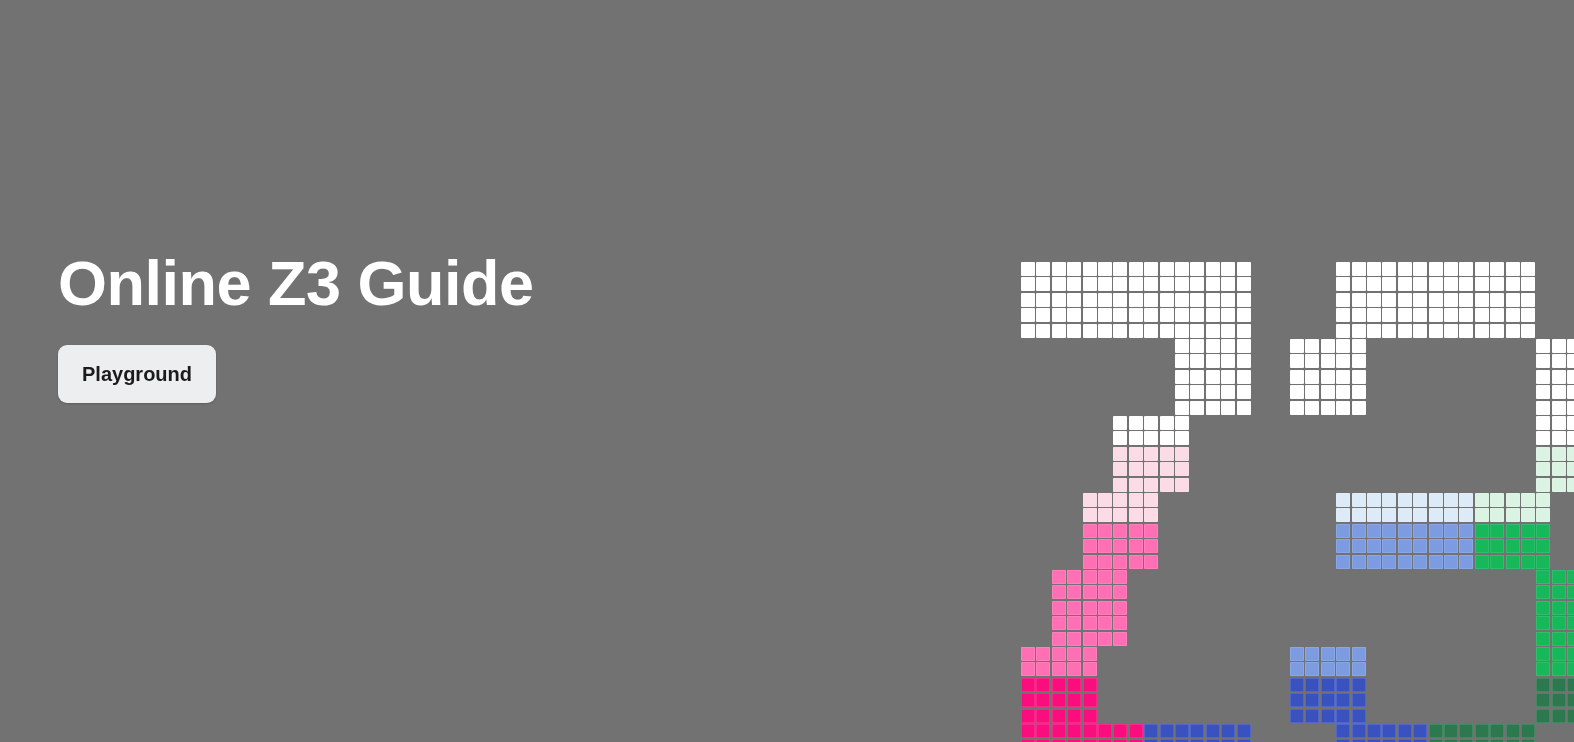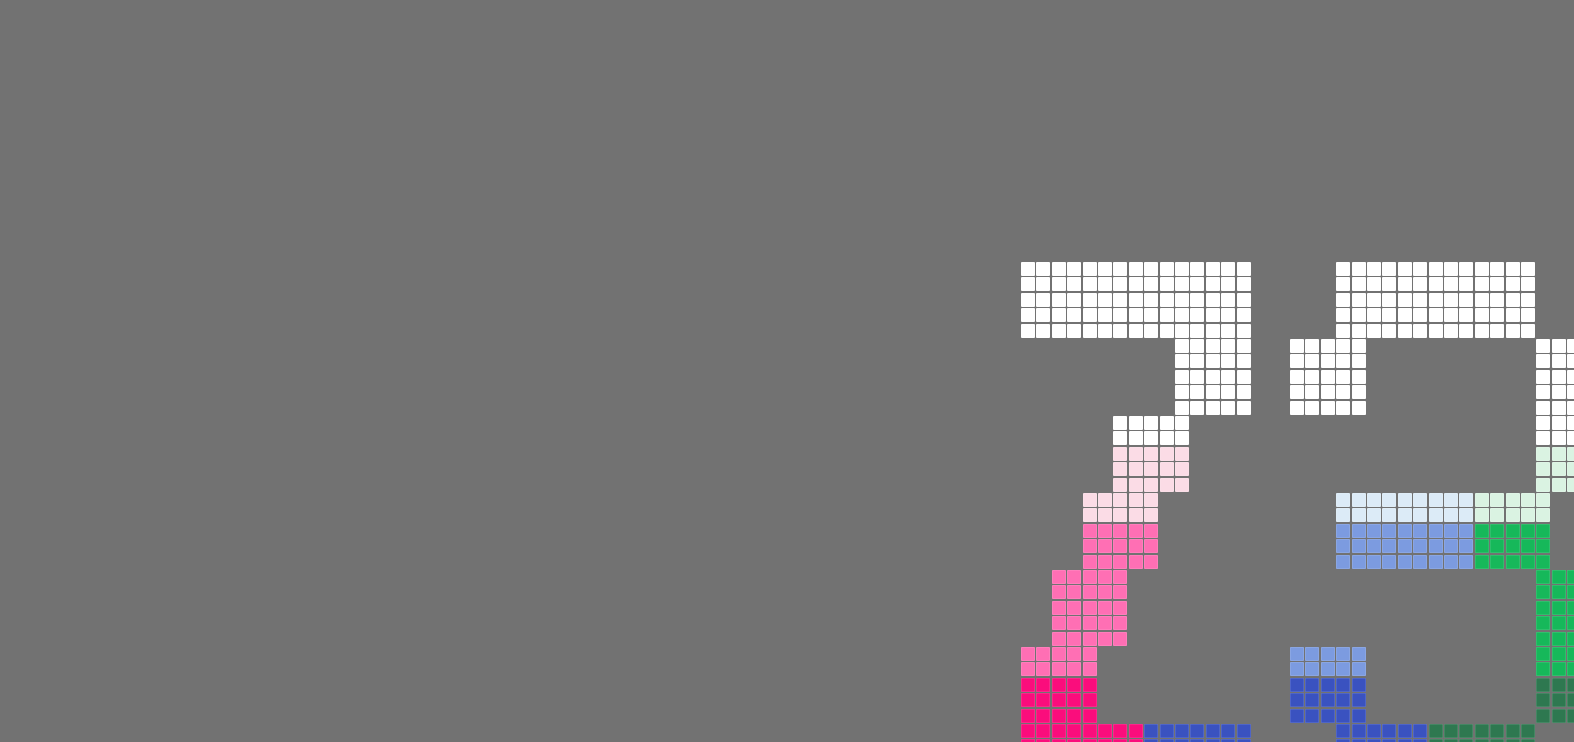--- a/index.html
+++ b/index.html
@@ -78,22 +78,26 @@
     border-radius: 1px;
     box-shadow: inset 0 0 0 0.5px rgba(255,255,255,0.22);
   }
 </style>
 </head>
 <body>
 
 <div id="page">
 
   <div id="hero">
+    <h1 id="page-title">Online Z3 Guide</h1>
 
     <div id="cta-row">
+        <button class="cta-button">
+          <span>Playground</span>
+        </button>
       </div>
   </div>
 
   <div id="logo">
     <div class="glyph" id="glyph-7">
         <div class="cell" style="left: 0px; top: 0px; width: 14px; height: 14px; background: rgb(255, 255, 255);"></div>
         <div class="cell" style="left: 15.4px; top: 0px; width: 14px; height: 14px; background: rgb(255, 255, 255);"></div>
         <div class="cell" style="left: 30.8px; top: 0px; width: 14px; height: 14px; background: rgb(255, 255, 255);"></div>
         <div class="cell" style="left: 46.2px; top: 0px; width: 14px; height: 14px; background: rgb(255, 255, 255);"></div>
         <div class="cell" style="left: 61.6px; top: 0px; width: 14px; height: 14px; background: rgb(255, 255, 255);"></div>

